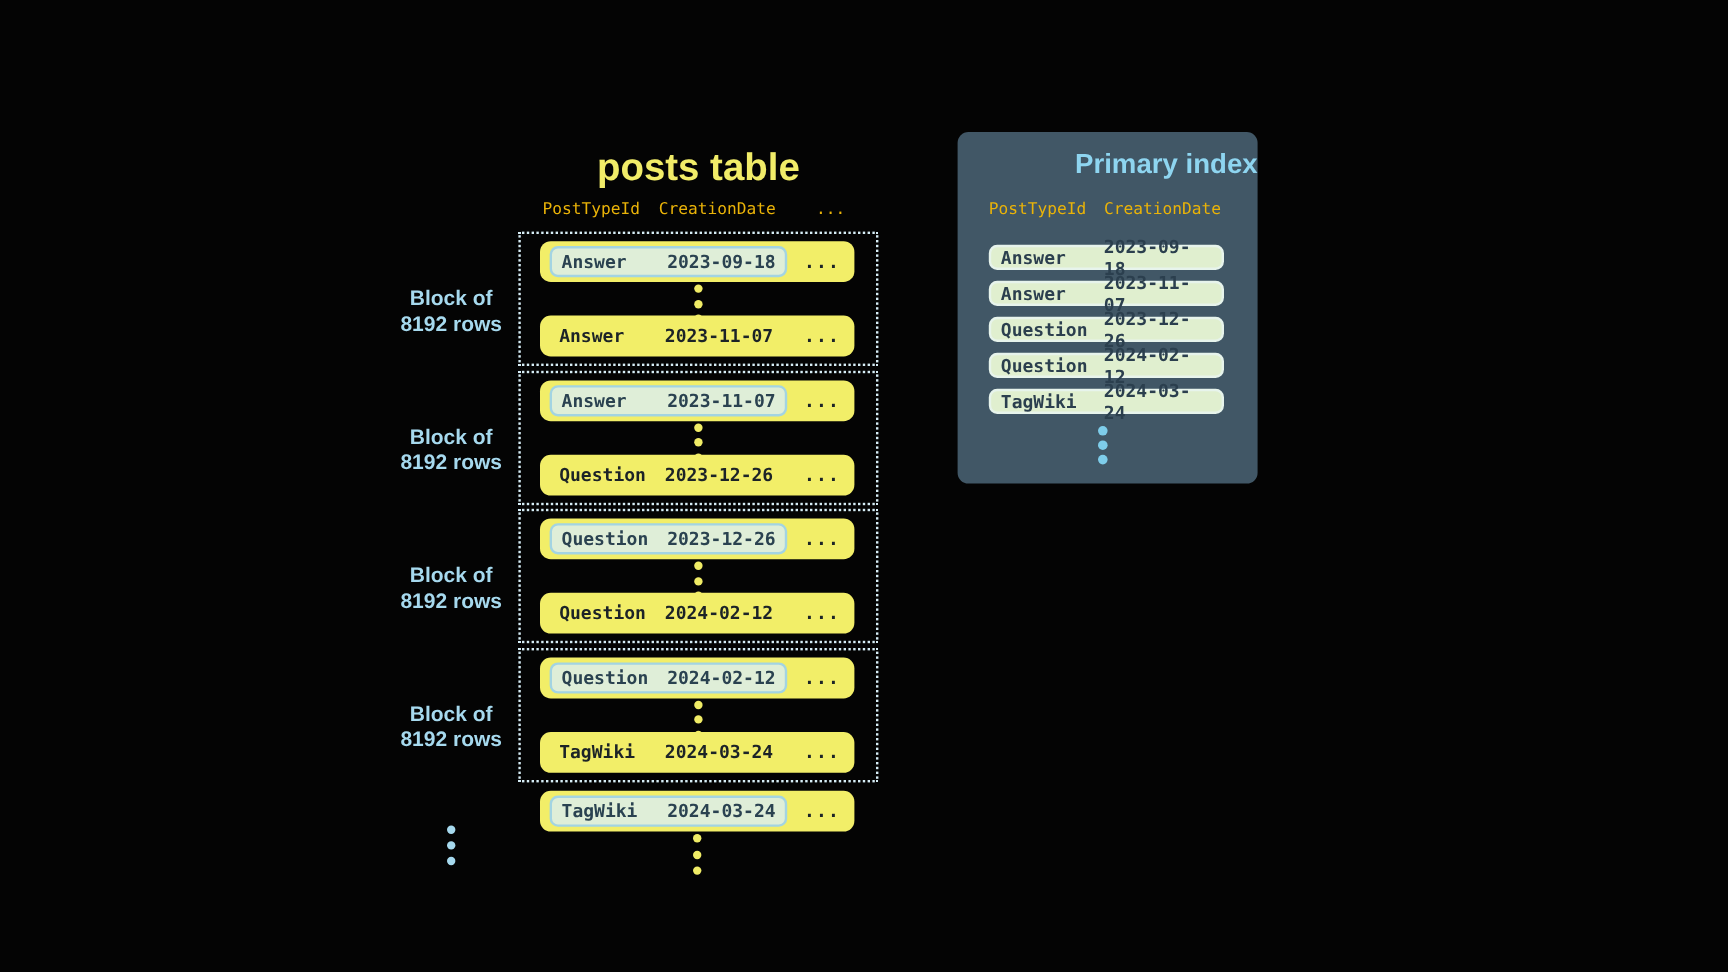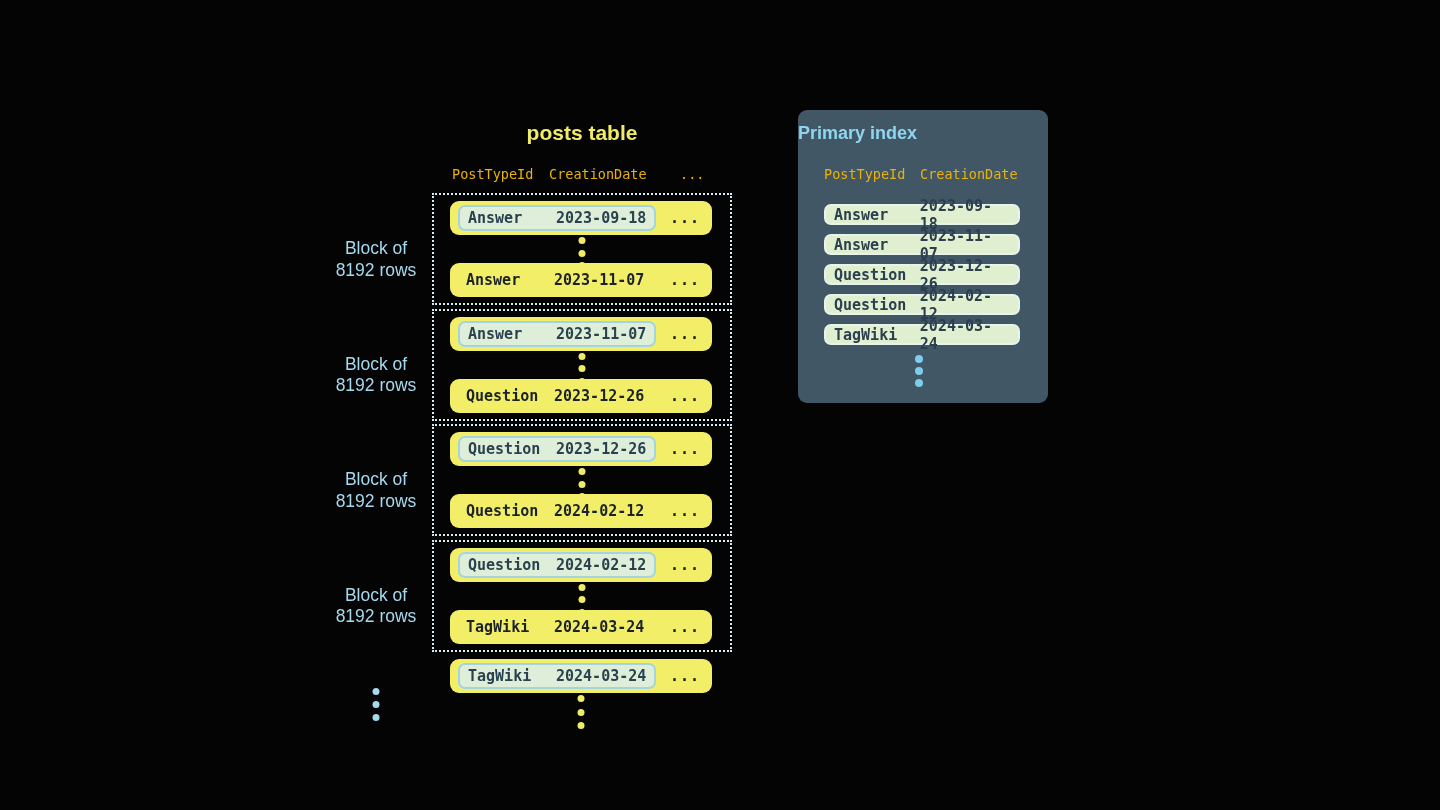--- a/index.html
+++ b/index.html
@@ -9,39 +9,39 @@
     font-family: "Liberation Sans", sans-serif;
     position: relative;
     overflow: hidden;
   }
   .abs { position: absolute; }
 
   
   .posts-title {
     left: 432px; top: 121px; width: 300px;
     text-align: center;
-    font-size: 21px; font-weight: 600;
+    font-size: 32px; font-weight: 600;
     color: #f1ec68;
   }
   .col-head {
     top: 166px;
     color: #eab308;
     font-size: 13.5px;
     font-family: "DejaVu Sans Mono", monospace;
   }
   .block {
     left: 432px; width: 300px; height: 112px;
     border: 2px dotted #d6edf6;
     position: absolute;
   }
   .block-label {
     left: 300px; width: 152px;
     text-align: center;
     color: #a6d9ee;
-    font-size: 17.5px; line-height: 21.5px; font-weight: 400;
+    font-size: 17.5px; line-height: 21.5px; font-weight: 700;
     position: absolute;
   }
   .prow {
     position: absolute;
     left: 16px; width: 262px; height: 34px;
     background: #f2ee68;
     border-radius: 9px;
     display: flex; align-items: center;
     color: #1c2327;
     font-size: 15px; font-weight: 700;
@@ -74,22 +74,22 @@
 
   
   .panel {
     left: 798px; top: 110px; width: 250px; height: 293px;
     background: #415766;
     border-radius: 9px;
     position: absolute;
   }
   .panel-title {
     position: absolute; top: 13px; left: 0; width: 100%;
-    text-align: left;
-    font-size: 18px; font-weight: 600;
+    text-align: right;
+    font-size: 23px; font-weight: 600;
     color: #8ed5f0;
   }
   .panel .col-head { position: absolute; top: 56px; }
   .irow {
     position: absolute;
     left: 26px; width: 196px; height: 21px;
     background: #e0efcf;
     border: 2px solid #e7f4ec;
     border-radius: 7px;
     display: flex; align-items: center;

